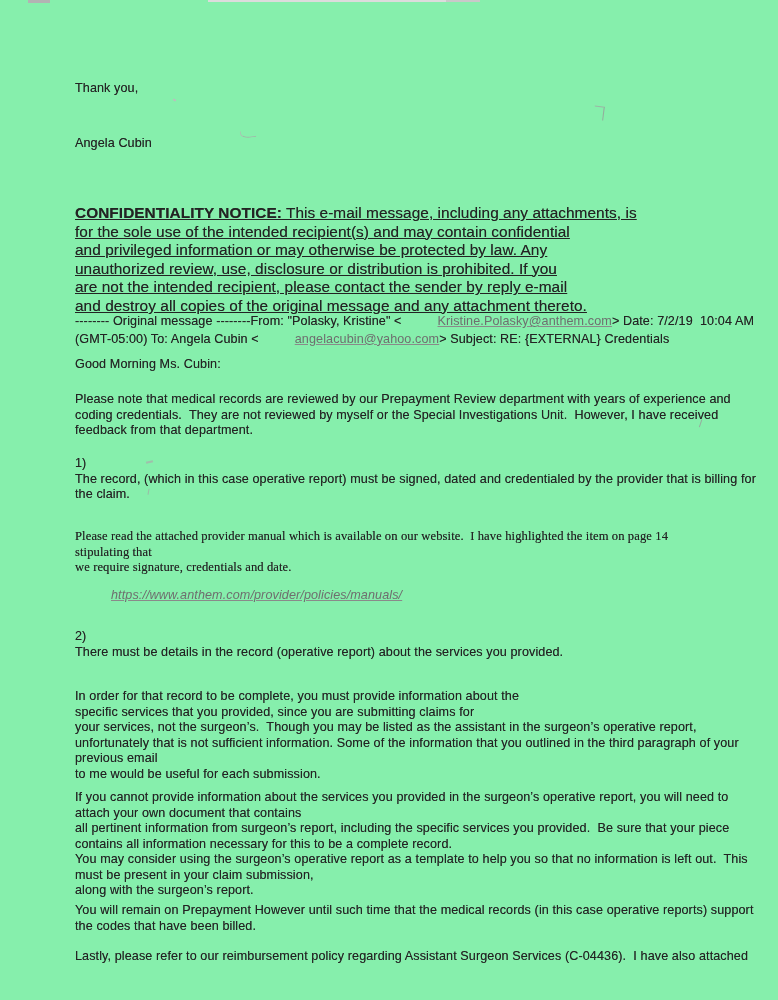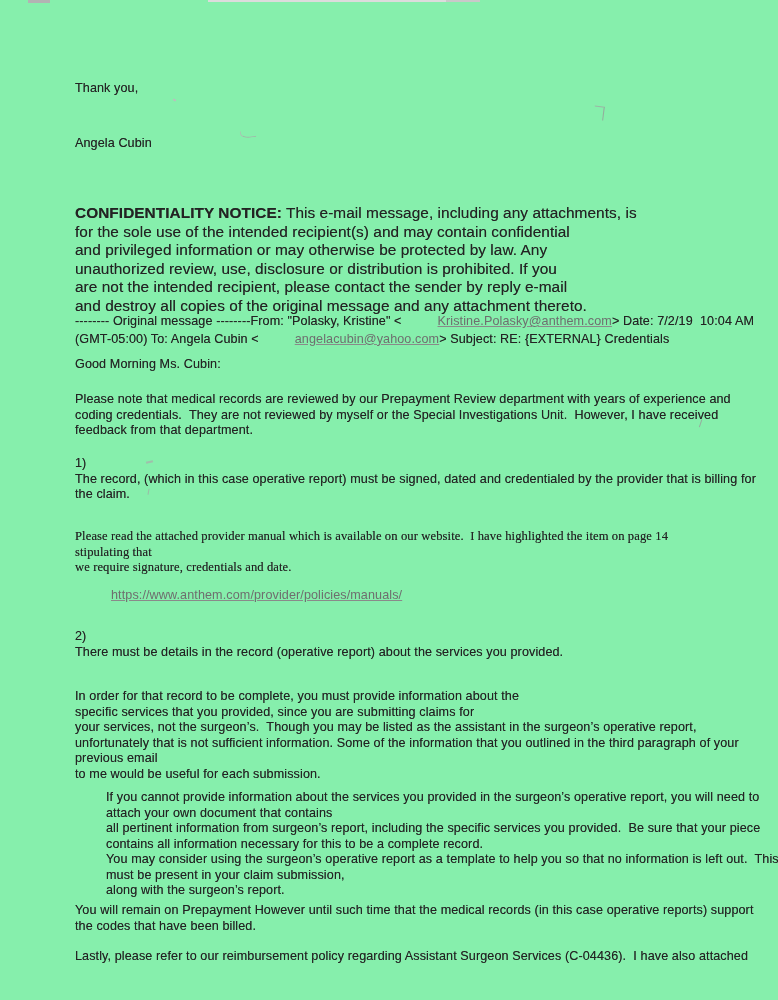--- a/index.html
+++ b/index.html
@@ -28,36 +28,37 @@
   }
   .closing   { top: 81px; }
   .signature { top: 136px; }
   .notice {
     top: 204px;
     font-size: 15.4px;
     line-height: 18.6px;
     letter-spacing: 0.05px;
     white-space: pre-wrap;
     width: 620px;
+    text-decoration: underline;
   }
   .notice .bold { font-weight: bold; }
   .msg-header {
     top: 313px;
     line-height: 17.5px;
     width: 700px;
     white-space: pre-wrap;
   }
   .greeting { top: 357px; }
   .para-1   { top: 392px; }
   .para-2   { top: 456px; }
   .para-3   { top: 529px; font-family: Liberation Serif, serif; }
-  .manual-link { top: 588px; }
+  .manual-link { top: 588px; font-style: italic; }
   .para-4   { top: 629px; }
   .para-5   { top: 689px; }
-  .para-6   { top: 790px; margin-left: 31px; }
+  .para-6   { top: 790px; }
   .para-7   { top: 903px; }
   .para-8   { top: 949px; }
   a.lnk {
     color: #6e6e6e;
     text-decoration: underline;
     text-decoration-color: #8a8a8a;
     cursor: pointer;
     text-shadow: none;
     padding-left: 36px;
   }

